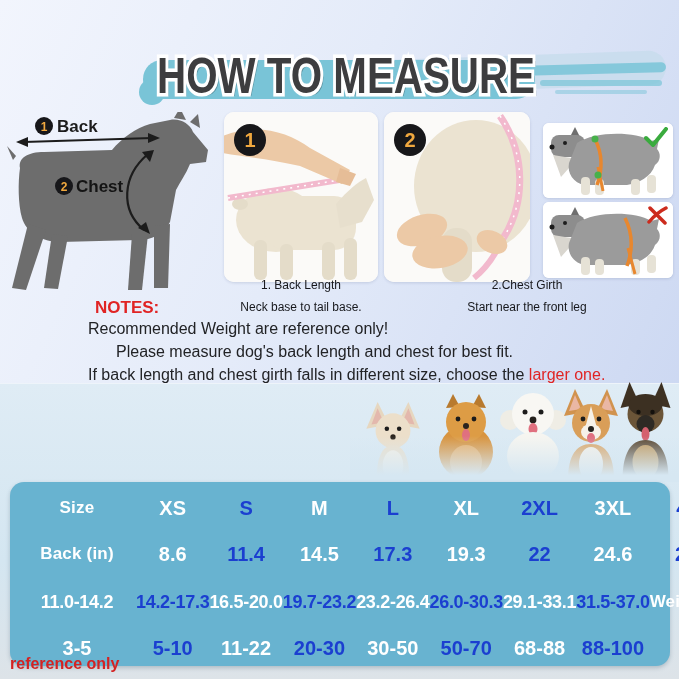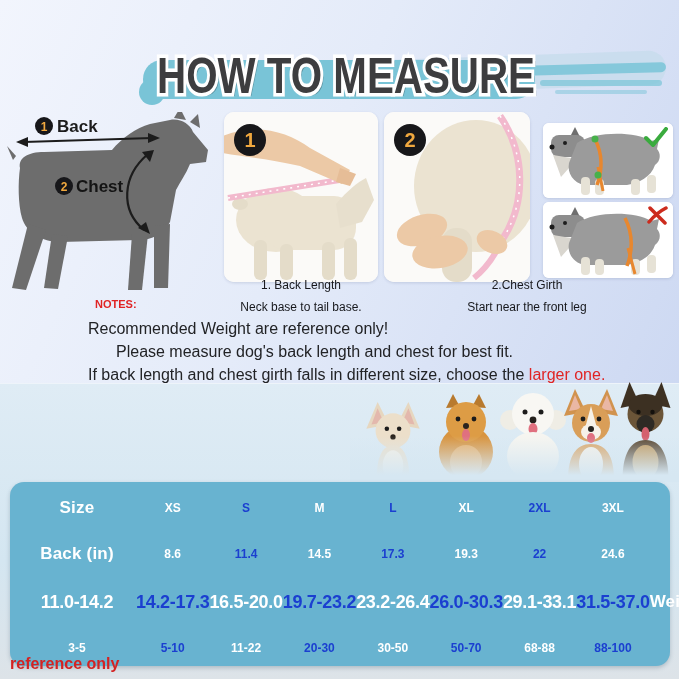--- a/index.html
+++ b/index.html
@@ -20,21 +20,21 @@
   }
   .badge {
     position:absolute; background:#17171a; color:#f0a83f; border-radius:50%;
     display:flex; align-items:center; justify-content:center; font-weight:bold;
   }
   .badge.big { width:32px; height:32px; font-size:20px; left:10px; top:12px; }
 
   .caption { text-align:center; color:#17181c; font-size:12px; line-height:22px; }
 
   
-  .notes-heading { color:#e02424; font-weight:bold; font-size:11px; }
+  .notes-heading { color:#e02424; font-weight:bold; font-size:17px; }
   .notes-line { color:#222326; font-size:16px; }
   .red-text { color:#e02424;margin-top:9px; }
 
   
   .bottom-panel {
     left:0; top:383px; width:679px; height:296px;
     background:linear-gradient(180deg,#dfecf5 0%,#d4e6f1 60%,#dde3e8 100%);
     border-top:1px solid #eef4fa;
   }
   .mist {
@@ -46,21 +46,21 @@
   .size-table {
     left:10px; top:482px; width:660px; height:184px;
     background:#68b3d0; border-radius:14px;
     display:grid;
     grid-template-columns:118px repeat(8, 1fr);
     grid-template-rows:48px 44px 52px 40px;
     align-items:center;
     padding:2px 8px 0 8px;
     box-shadow:0 2px 4px rgba(40,70,90,.25);
   }
-  .cell { text-align:center; font-weight:bold; color:#ffffff; font-size:12px; white-space:nowrap; }
+  .cell { text-align:center; font-weight:bold; color:#ffffff; font-size:20px; white-space:nowrap; }
   .cell.lab { font-size:17px; letter-spacing:.2px; }
   .cell.chest { font-size:18px; letter-spacing:-.3px; }
   .cell.blue { color:#1b3fd0; }
   .footnote { left:10px; top:655px; color:#d42222; font-weight:bold; font-size:16px; }
 </style>
 </head>
 <body>
 
 <div class="stage">
 

